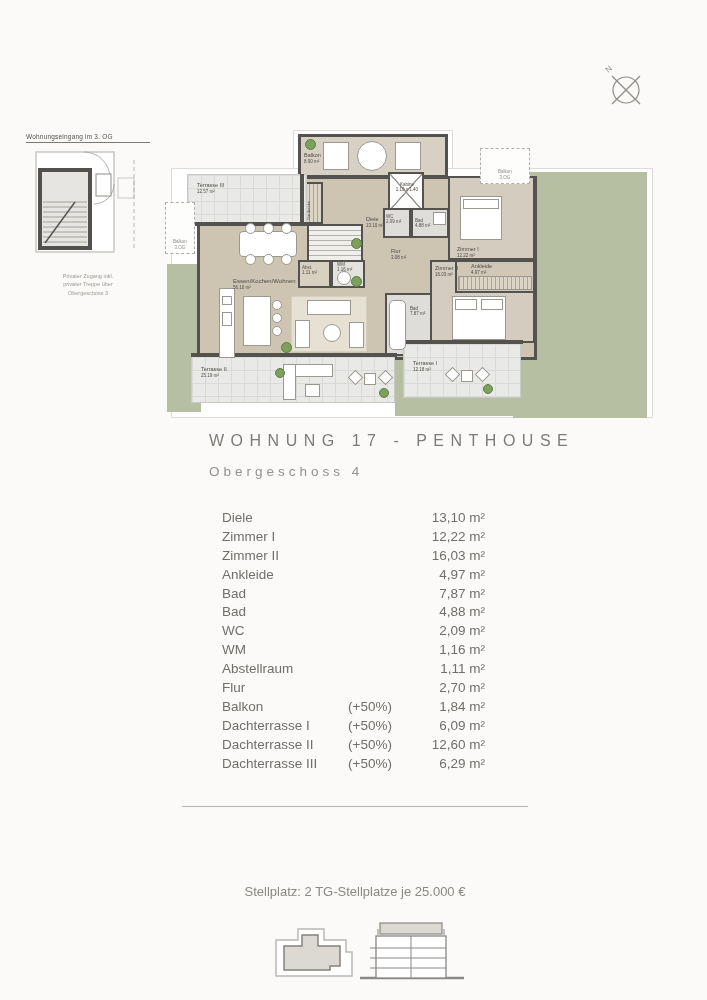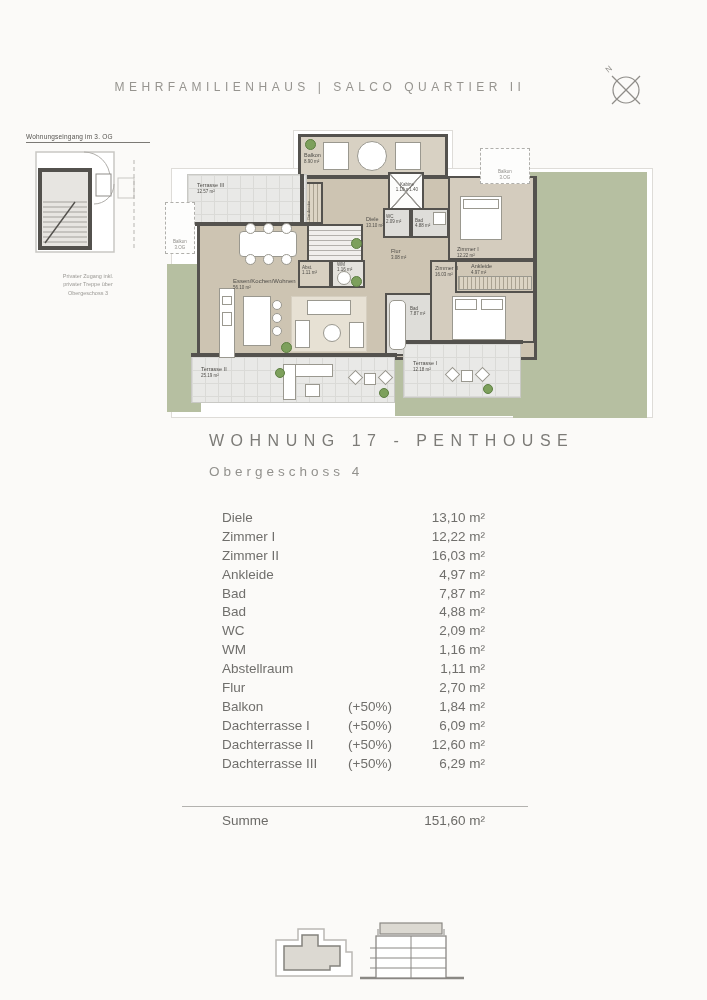--- a/index.html
+++ b/index.html
@@ -56,21 +56,20 @@
   .pricebox{position:absolute;left:182px;top:846px;width:346px;height:34px;background:#dbd7ce;
      display:flex;align-items:center;justify-content:center;font-size:20px;letter-spacing:1px;color:#6e6c67;}
   .pricenote{position:absolute;left:182px;top:884px;width:346px;text-align:center;font-size:13px;color:#8a8884;}
   .footicons{position:absolute;left:0;top:0;}
 </style>
 </head>
 <body>
 
 <div class="page">
 
-  <div class="hdr">MEHRFAMILIENHAUS  |  SALCO QUARTIER II</div>
   <svg class="compass" width="52" height="56" viewBox="0 0 52 56">
     <circle cx="28" cy="32" r="13" fill="none" stroke="#8f8d89" stroke-width="1.2"></circle>
     <line x1="14" y1="18" x2="42" y2="46" stroke="#8f8d89" stroke-width="1.2"></line>
     <line x1="42" y1="18" x2="14" y2="46" stroke="#8f8d89" stroke-width="1.2"></line>
     <text x="8" y="13" font-size="8" fill="#8f8d89" transform="rotate(-40 12 11)">N</text>
   </svg>
 
   <div class="mini">
     <div class="mini-title">Wohnungseingang im 3. OG</div>
     <svg width="120" height="118" viewBox="0 0 120 118">
@@ -320,25 +319,22 @@
         <span class="fc">(+50%)</span>
         <span class="vl">12,60 m²</span>
       </div>
     <div class="trow">
         <span class="lb">Dachterrasse III</span>
         <span class="fc">(+50%)</span>
         <span class="vl">6,29 m²</span>
       </div>
   </div>
   <div class="rule"></div>
-  <div class="summe">
-    <span class="lb">Summe</span>
-    <span class="vl">151,60 m²</span>
-  </div>
-
+
+  <div class="pricenote">Stellplatz: 2 TG-Stellplatze je 25.000 €</div>
 
   <svg class="footicons" style="left:272px;top:922px;" width="84" height="62" viewBox="0 0 84 62">
     <path d="M4,18 L26,18 L26,7 L52,7 L52,18 L74,18 L74,30 L80,30 L80,54 L4,54 Z" fill="#ffffff" stroke="#bab8b4" stroke-width="1.5"></path>
     <path d="M12,24 L30,24 L30,13 L46,13 L46,24 L68,24 L68,44 L58,44 L58,48 L12,48 Z" fill="#dcd9d2" stroke="#84827d" stroke-width="1.5"></path>
   </svg>
   <svg class="footicons" style="left:358px;top:916px;" width="108" height="72" viewBox="0 0 108 72">
     <line x1="2" y1="62" x2="106" y2="62" stroke="#8a8884" stroke-width="2.5"></line>
     <rect x="18" y="20" width="70" height="42" fill="#ffffff" stroke="#8a8884" stroke-width="1.3"></rect>
     <path d="M18,32 h70 M18,42 h70 M18,52 h70" stroke="#8a8884" stroke-width="1"></path>
     <line x1="53" y1="20" x2="53" y2="62" stroke="#8a8884" stroke-width="1"></line>

